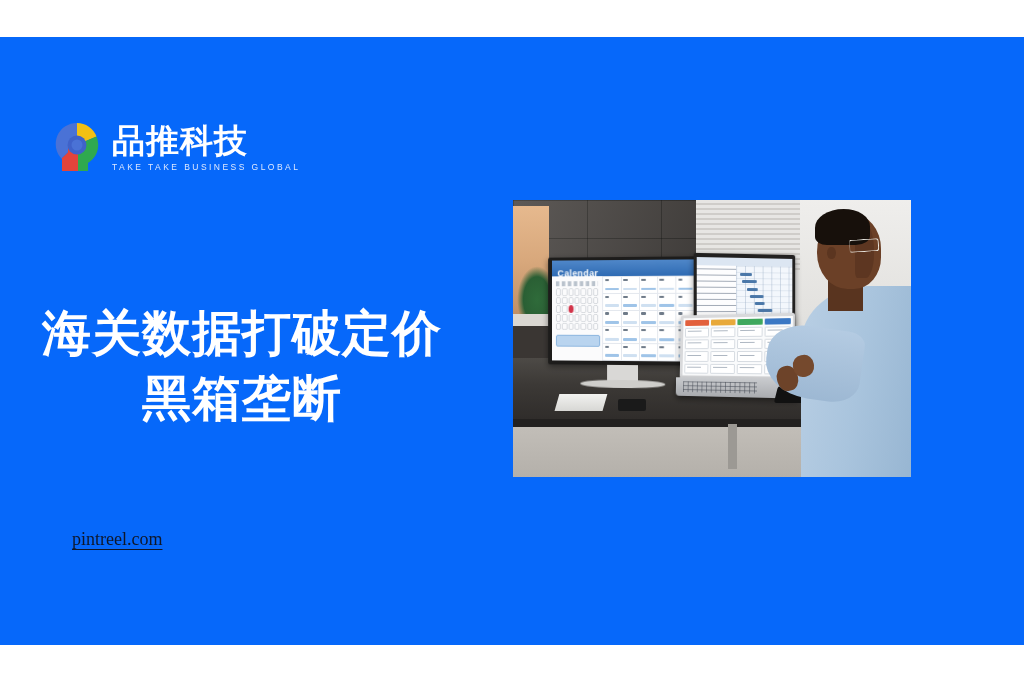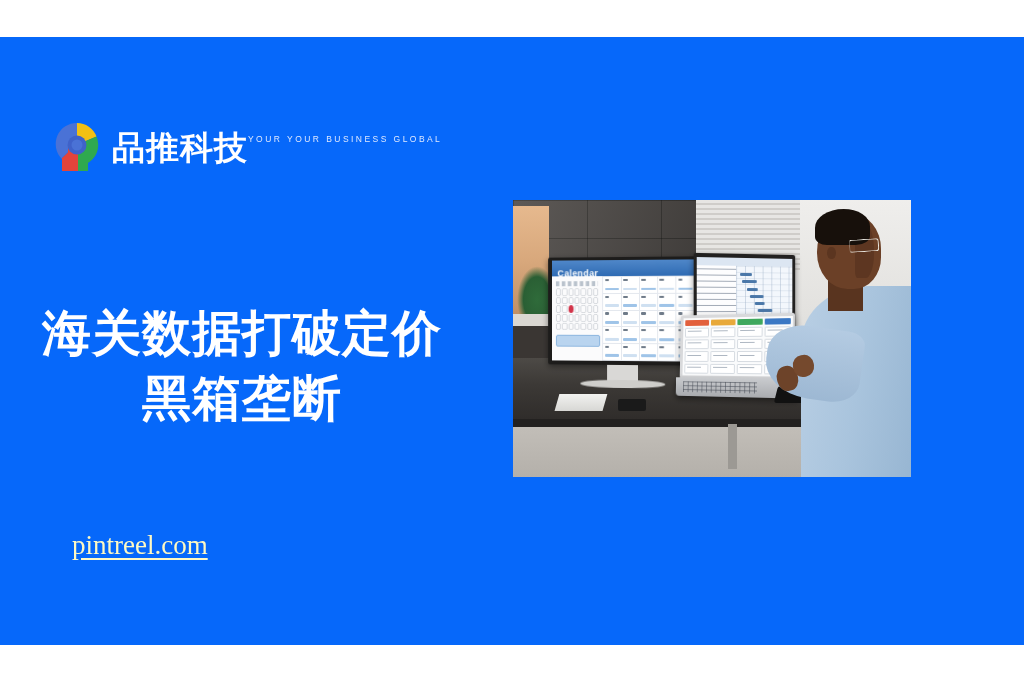--- a/index.html
+++ b/index.html
@@ -50,20 +50,21 @@
     gap: 8px;
   }
   .logo-mark {
     width: 54px;
     height: 56px;
     flex: none;
     display: block;
   }
   .logo-text-wrap {
     display: flex;
+    flex-direction: column;
     justify-content: flex-end;
     padding-top: 2px;
   }
   .logo-name {
     font-size: 33px;
     font-weight: 700;
     color: #ffffff;
     letter-spacing: 1px;
     line-height: 1.05;
     white-space: nowrap;
@@ -93,22 +94,22 @@
     letter-spacing: 1px;
     font-family: "DejaVu Sans", "Liberation Sans", sans-serif;
   }
   .headline-line { display: block; white-space: nowrap; text-align: center; }
 
   
   .site-link {
     position: absolute;
     left: 72px;
     top: 492px;
-    color: #fef9c3;
-    font-size: 27px;
+    color: #0f172a;
+    font-size: 18px;
     line-height: 1.2;
     text-decoration: underline;
     text-underline-offset: 4px;
     font-family: "Liberation Serif", "DejaVu Serif", serif;
     cursor: pointer;
   }
 
   
   .photo {
     position: absolute;
@@ -410,21 +411,21 @@
         <path d="M27 4 A21 21 0 0 0 11.5 39.5 L21 30.5 A7.5 7.5 0 0 1 27 18.5 Z" fill="#4a72d6"></path>
         <path d="M11.5 39.5 A21 21 0 0 0 22 47.5 L23 33.5 A7.5 7.5 0 0 1 21 30.5 Z" fill="#e2443b"></path>
         <path d="M18 28 L28 28 L28 52 L18 52 Z" fill="#e2443b"></path>
         <path d="M28 30 L38 30 L38 52 L28 52 Z" fill="#2fa94f"></path>
         <path d="M12 40 L22 33 L22 52 L12 52 Z" fill="#e2443b"></path>
         <circle cx="27" cy="26" r="9.5" fill="#3f62c9"></circle>
         <circle cx="27" cy="26" r="5.5" fill="#4a72d6"></circle>
       </svg>
       <div class="logo-text-wrap">
         <div class="logo-name">品推科技</div>
-        <div class="logo-tagline">YOUR YOUR BUSINESS GLOBAL</div>
+        <div class="logo-tagline">TAKE TAKE BUSINESS GLOBAL</div>
       </div>
     </div>
 
     <div class="headline">
       <span class="headline-line">海关数据打破定价</span>
       <span class="headline-line">黑箱垄断</span>
     </div>
 
     <a class="site-link" href="#">pintreel.com</a>
 

